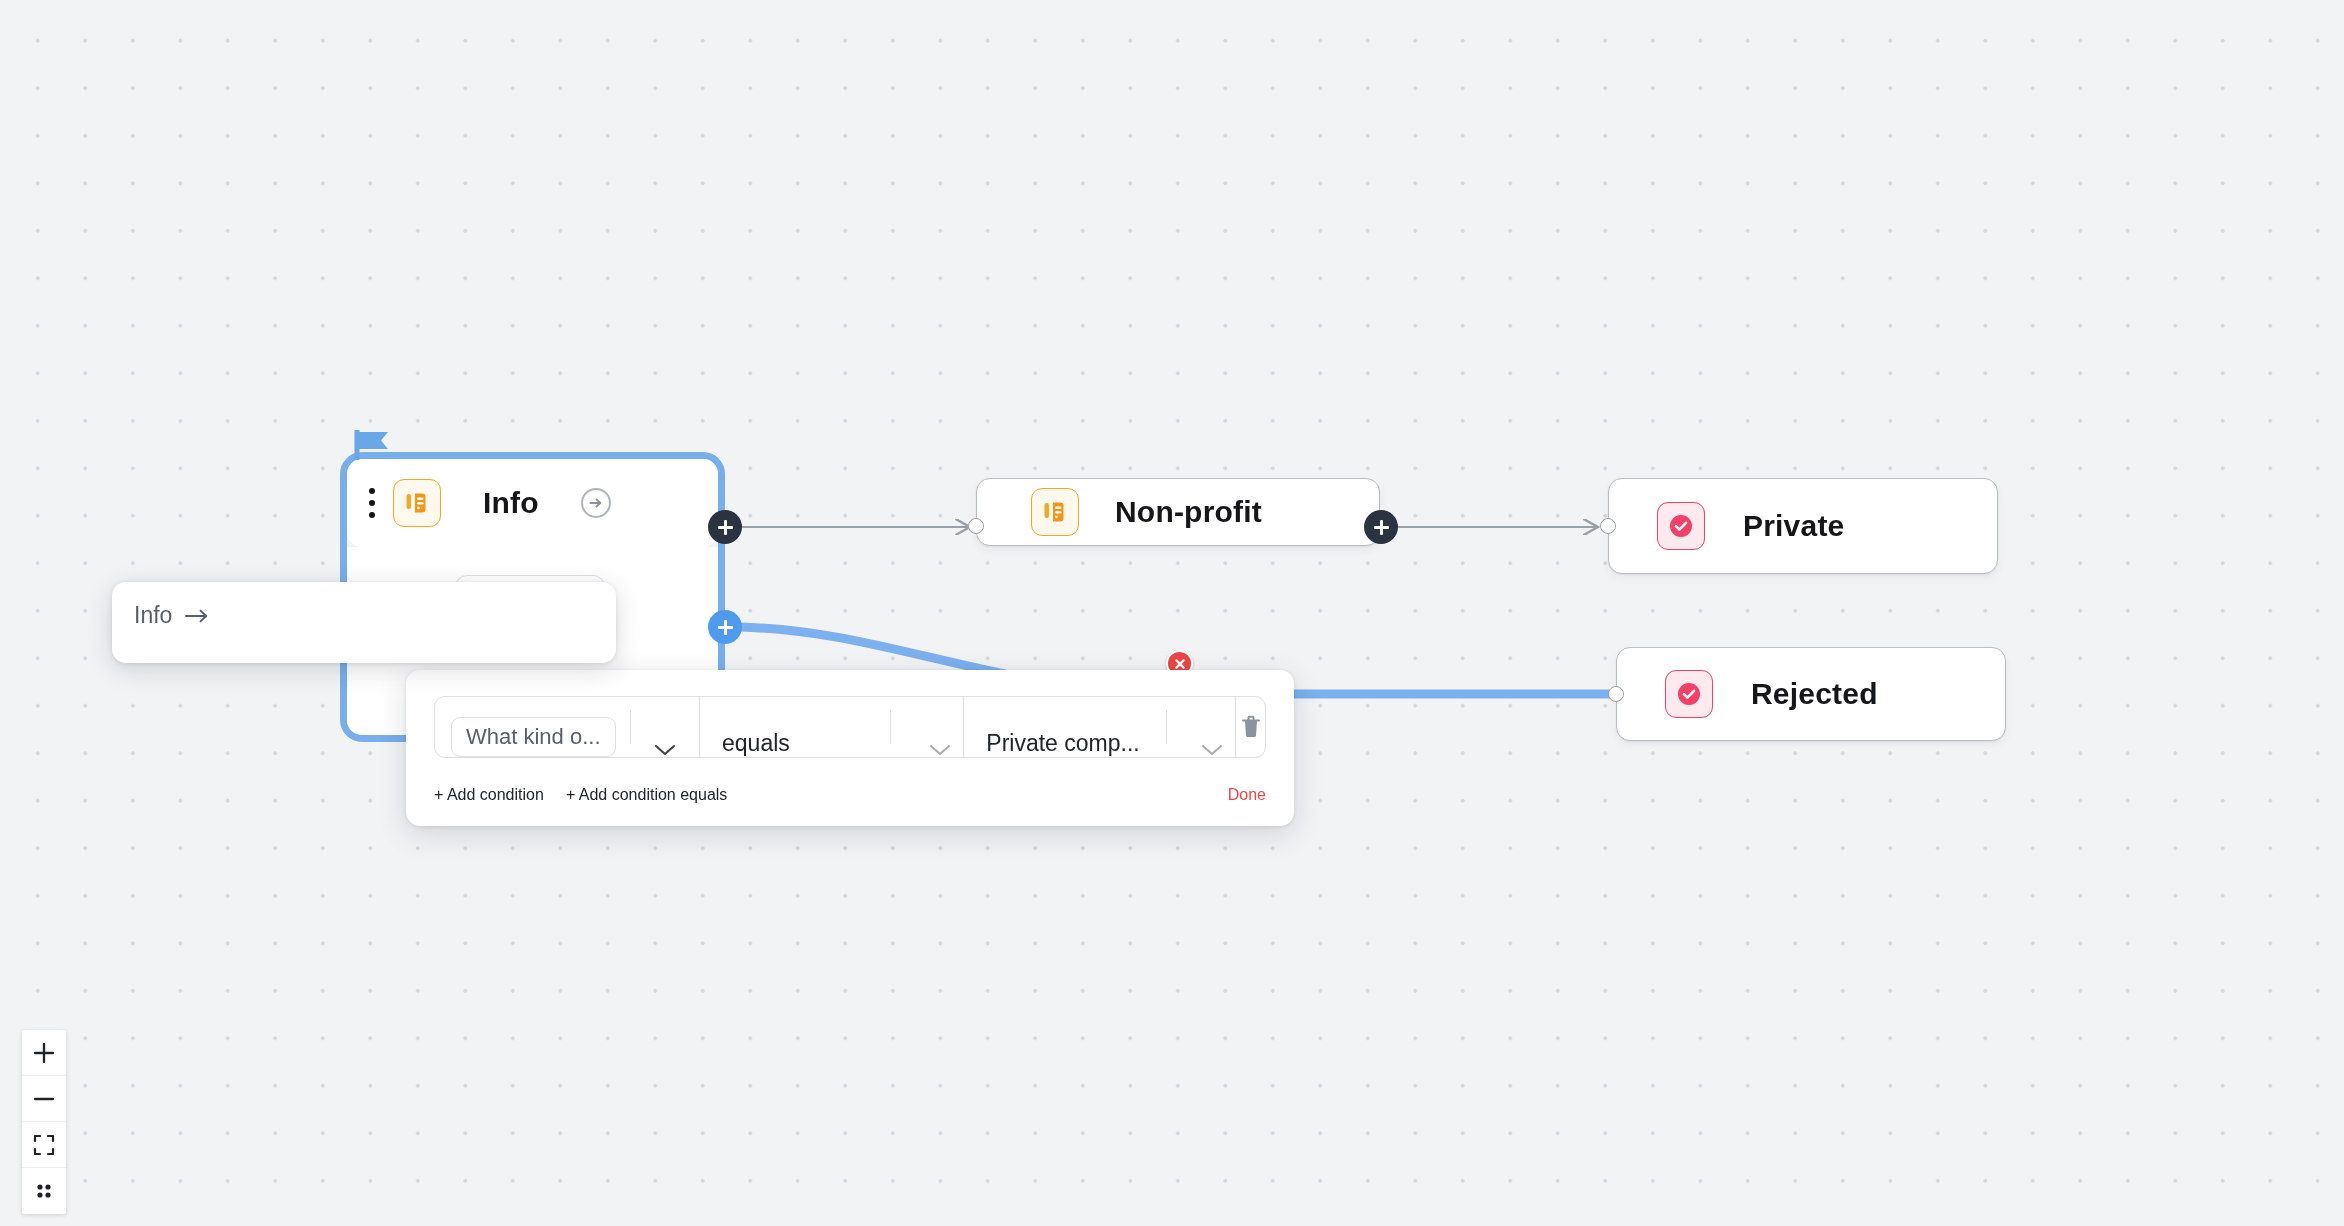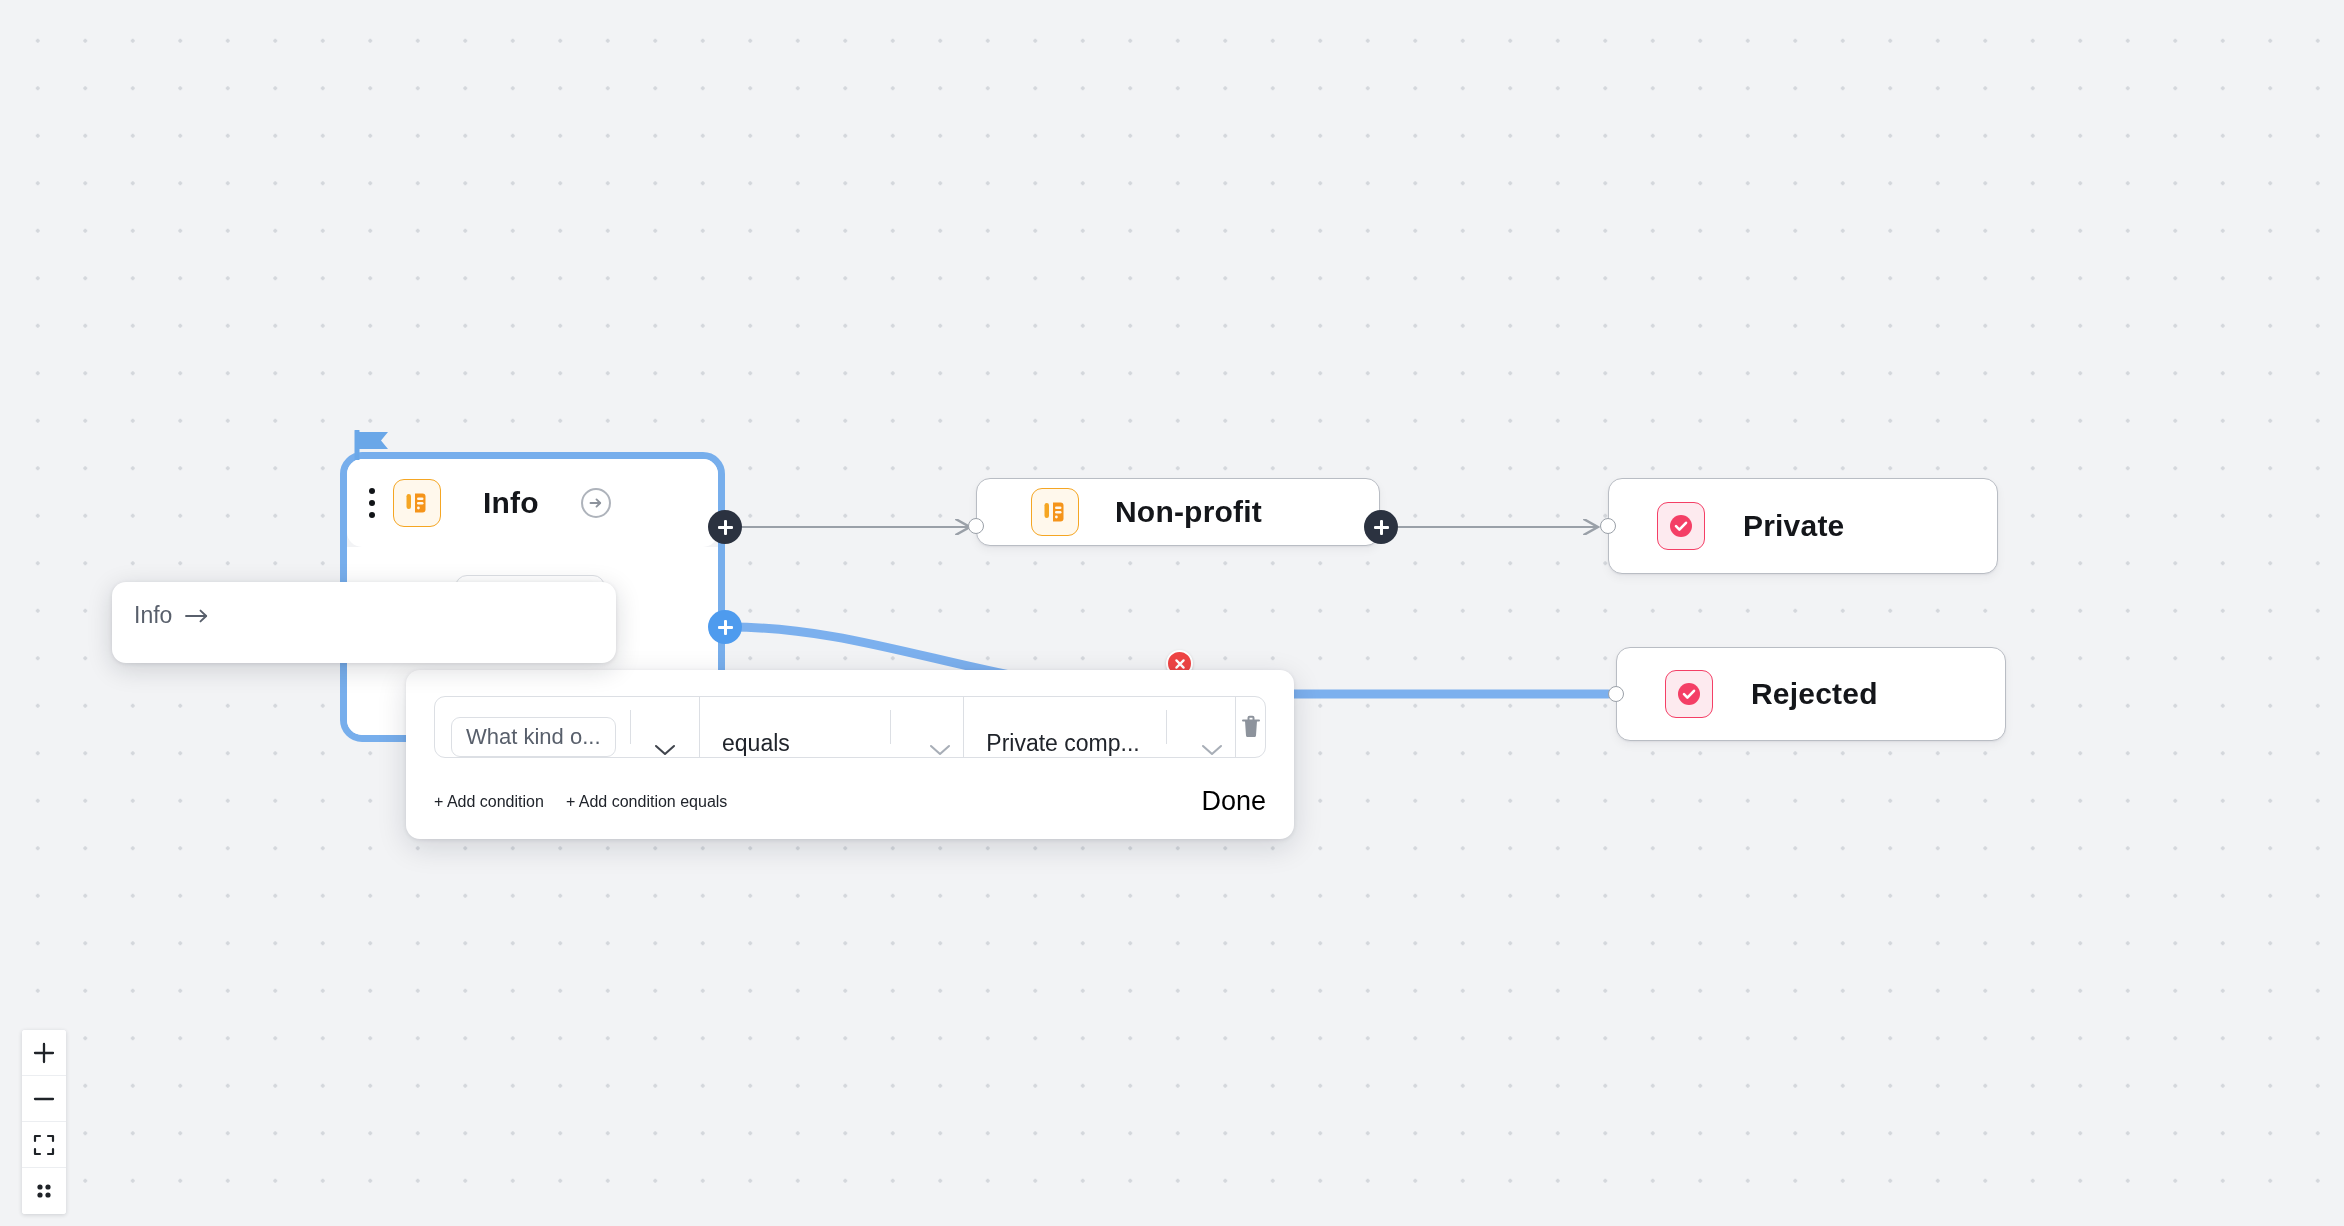--- a/index.html
+++ b/index.html
@@ -238,21 +238,21 @@
   .sep-line { width: 1.5px; height: 34px; background: #dcdfe4; align-self: center; }
   .trash-box { width: 70px; display: flex; align-items: center; justify-content: center; }
   .cond-footer {
     display: flex; align-items: center;
     margin-top: 28px;
   }
   .cond-link {
     font-size: 16px; color: #20242b; margin-right: 22px; white-space: nowrap;
   }
   .cond-done {
-    margin-left: auto; font-size: 27px; color: #000000;
+    margin-left: auto; font-size: 16px; color: #ef4444;
   }
 
   
   #controls {
     position: absolute;
     left: 22px; top: 1030px;
     width: 44px;
     background: #fff;
     border-radius: 3px;
     box-shadow: 0 1px 4px rgba(16,24,40,.16);

